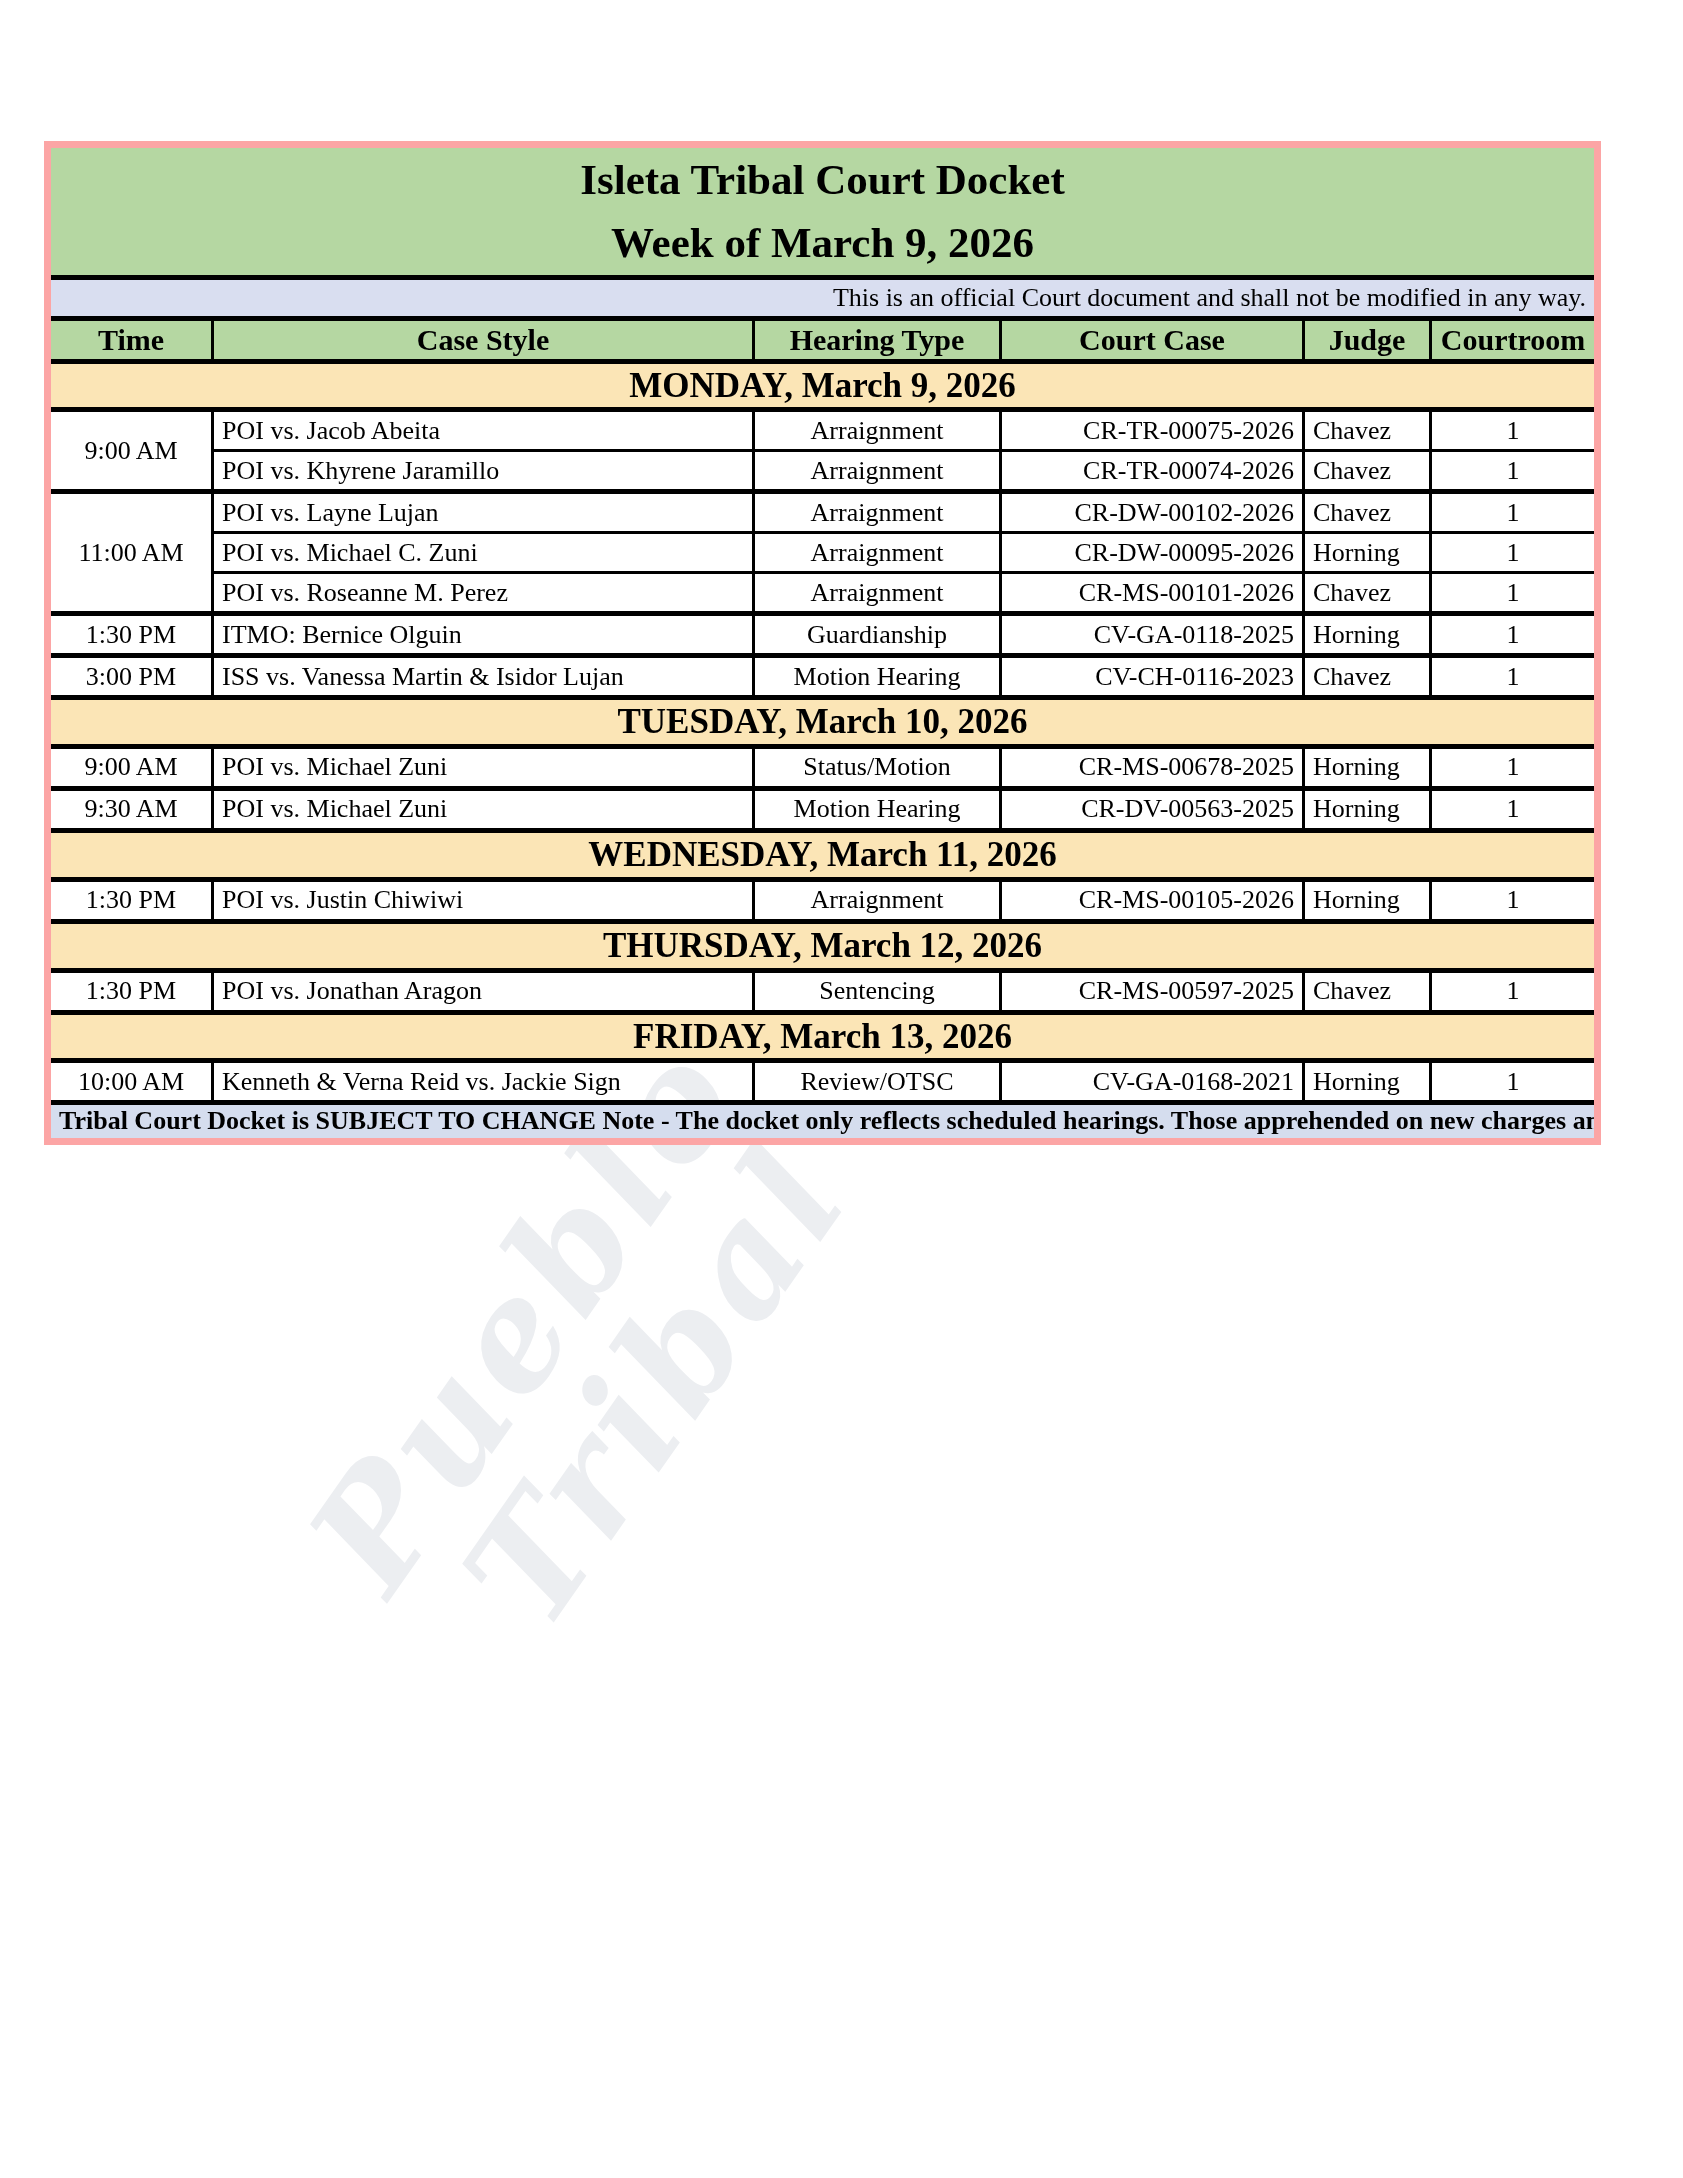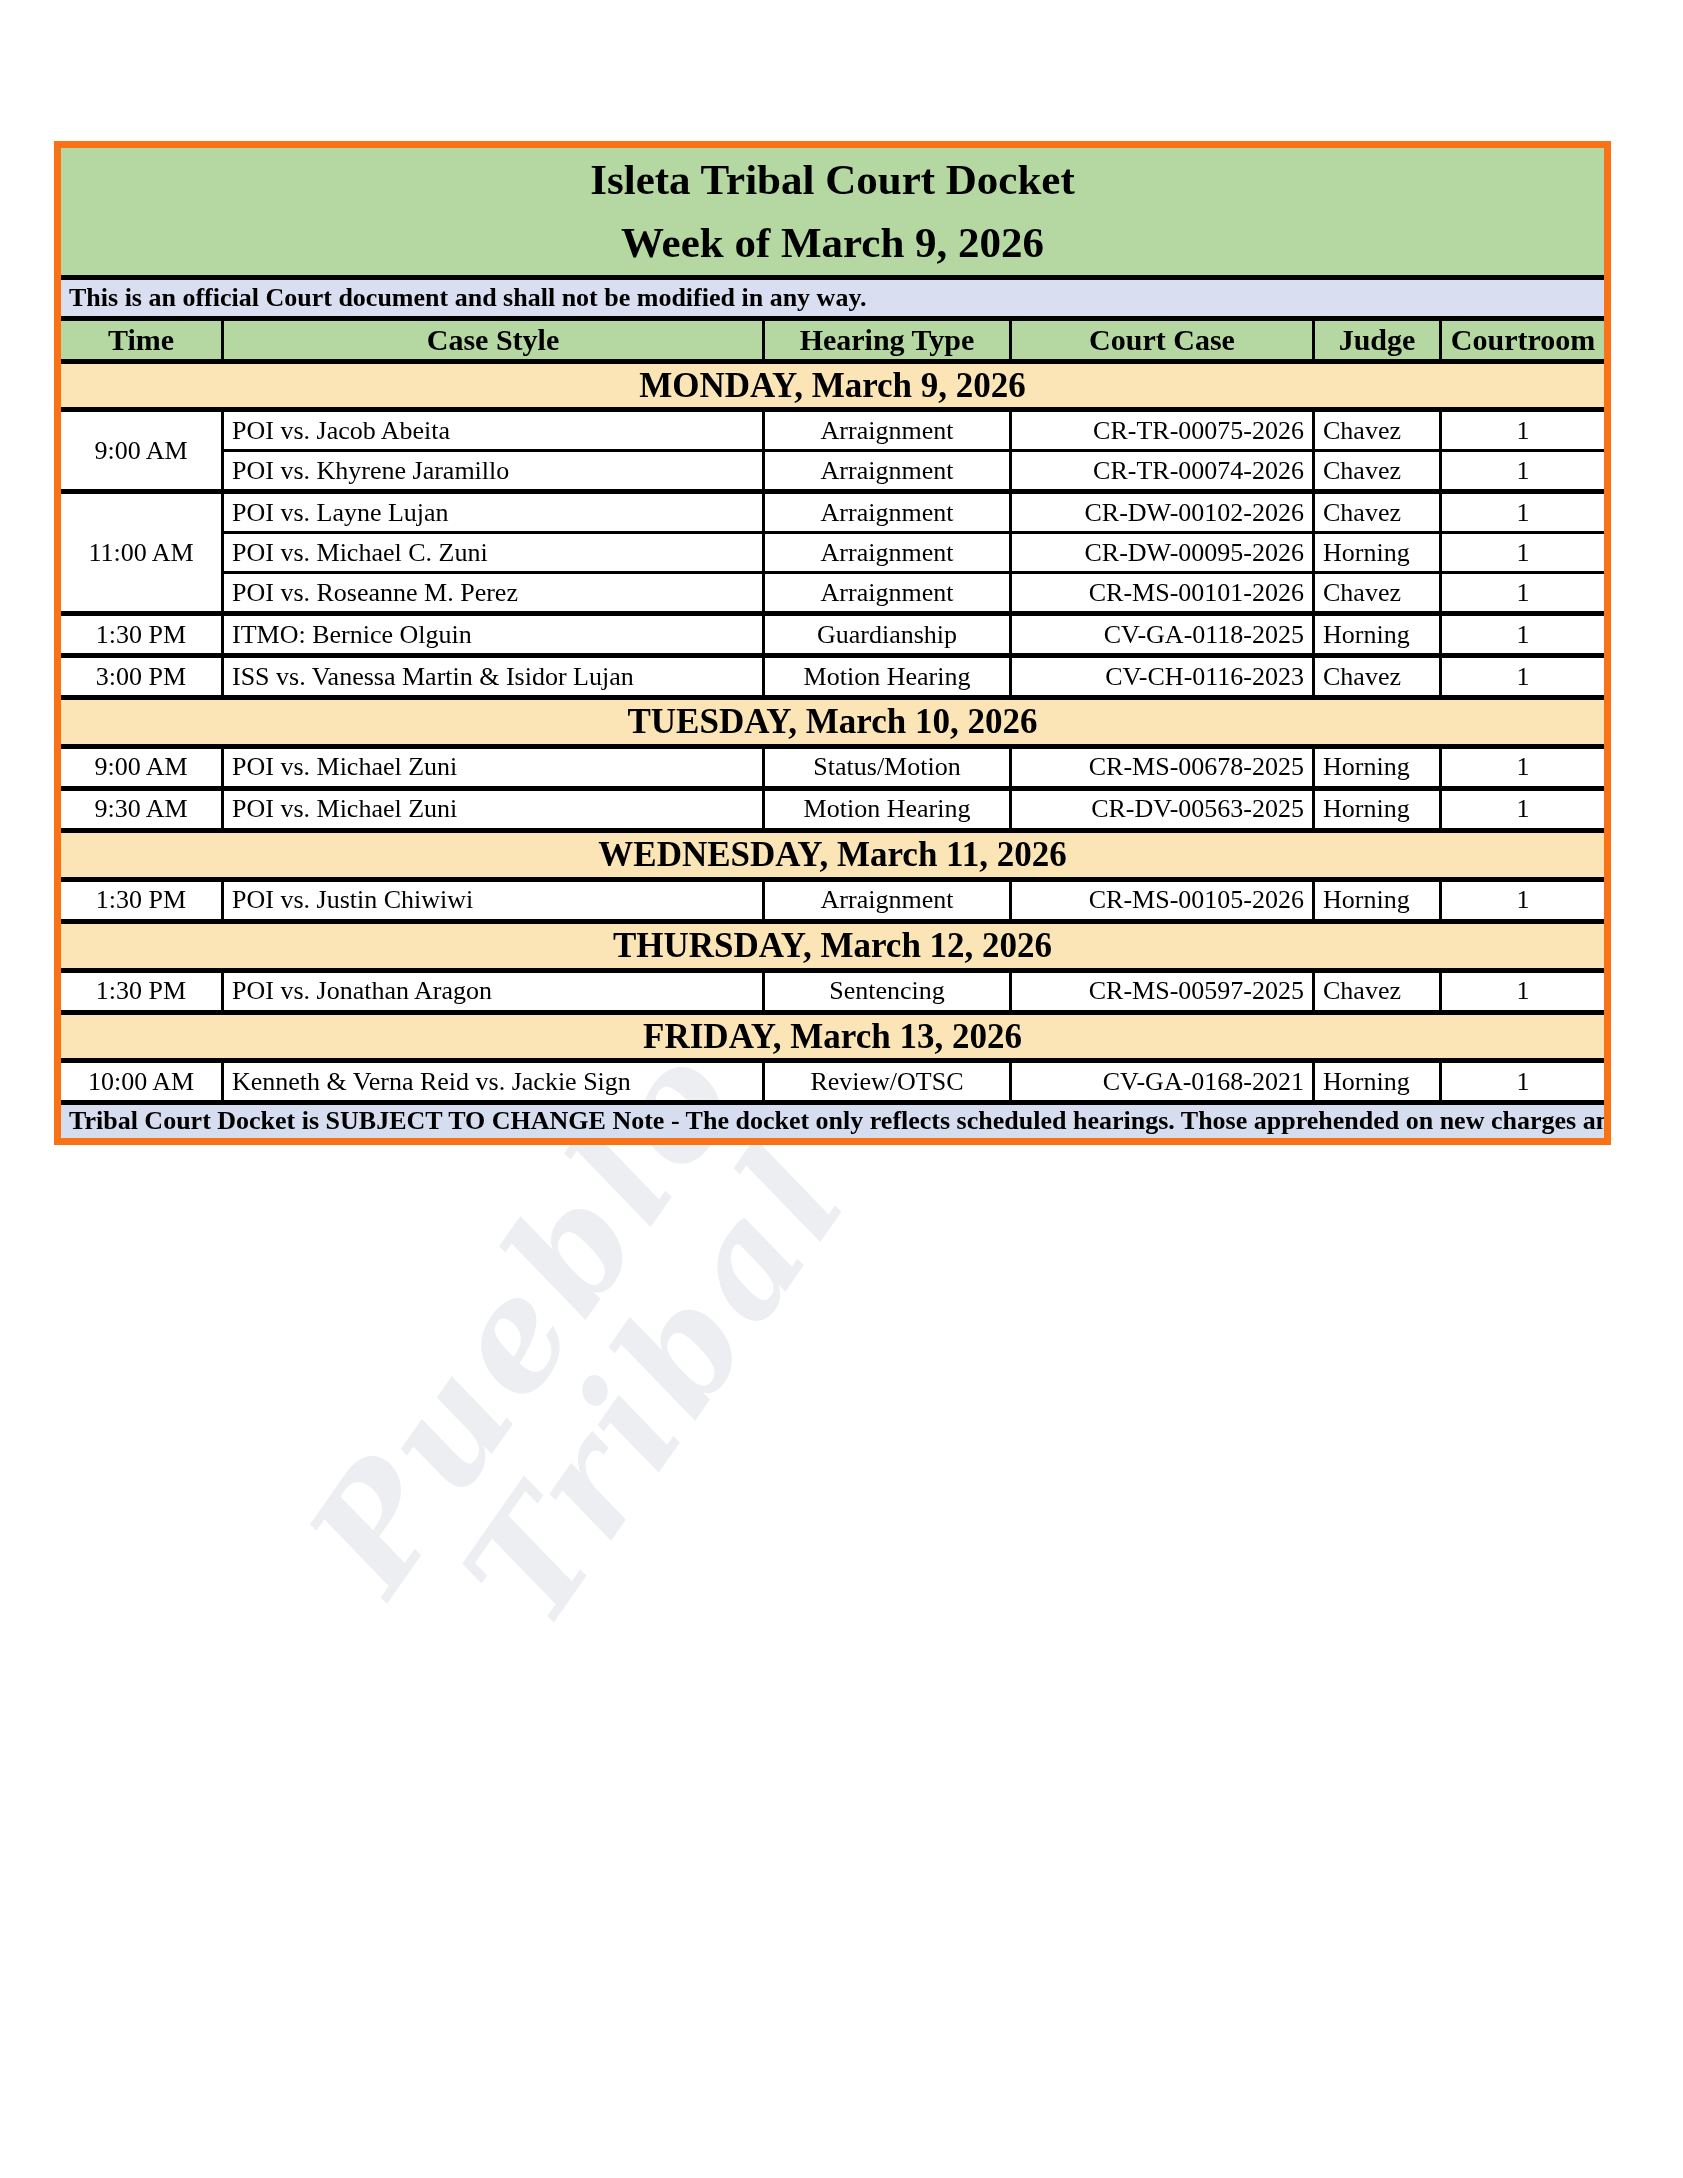--- a/index.html
+++ b/index.html
@@ -26,26 +26,26 @@
     white-space: nowrap;
     transform: rotate(-55deg);
   }
   .wm-1 { left: 213px; top: 1228px; }
   .wm-2 { left: 386px; top: 1297px; }
 
   
   table.docket {
     position: absolute;
     z-index: 1;
-    left: 54px;
+    left: 44px;
     top: 141px;
     width: 1549px;
     border-collapse: collapse;
     table-layout: fixed;
-    border: 7px solid #f97316;
+    border: 7px solid #fca5a5;
   }
   .docket td, .docket th {
     border: 3px solid #000;
     padding: 0 8px;
     font-size: 26px;
     line-height: 1.25;
     overflow: hidden;
     white-space: nowrap;
     background: transparent;
   }
@@ -53,22 +53,22 @@
   .title-cell {
     background: var(--green, #b5d7a2) !important;
     text-align: center;
     height: 127px;
     border-bottom-width: 5px !important;
   }
   .title-line { font-weight: bold; font-size: 43px; line-height: 1.45; }
 
   .official-cell {
     background: var(--lavender, #d9def0) !important;
-    text-align: left;
-    font-weight: bold;
+    text-align: right;
+    font-weight: normal;
     font-size: 26px;
     height: 36px;
     border-top-width: 5px !important;
     border-bottom-width: 5px !important;
   }
 
   .header-row th {
     background: var(--green, #b5d7a2);
     font-weight: bold;
     font-size: 30px;

